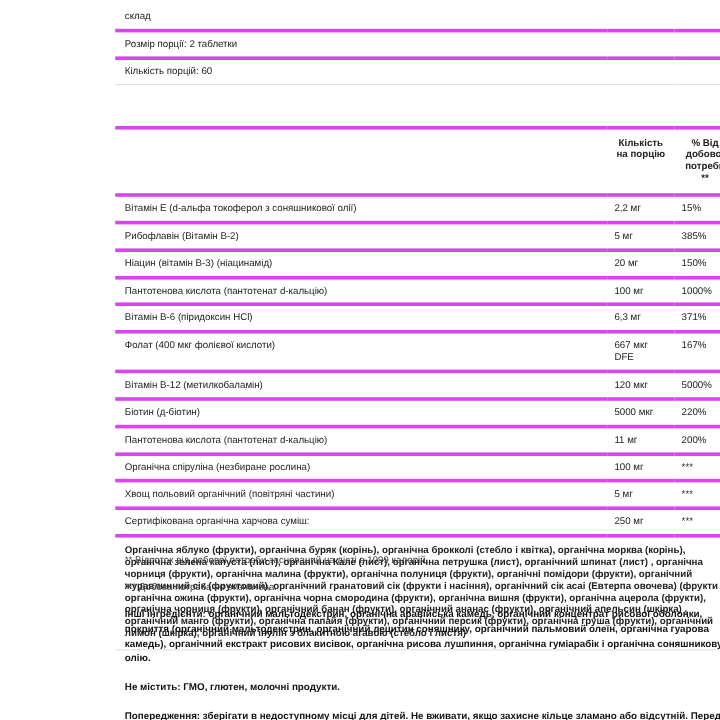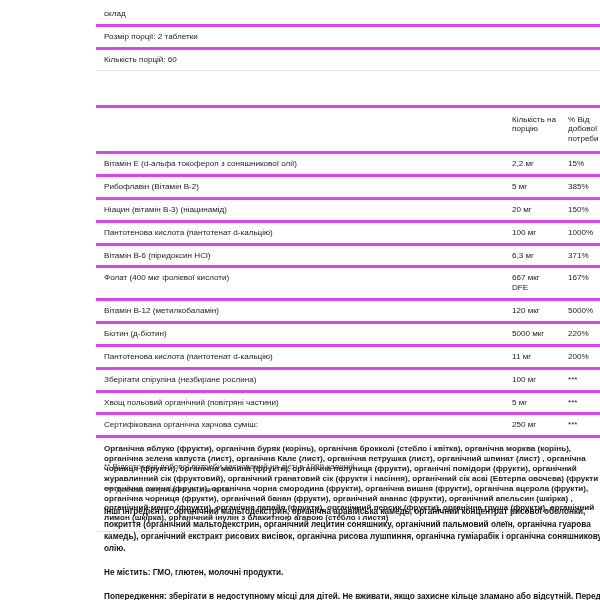--- a/index.html
+++ b/index.html
@@ -50,25 +50,26 @@
   .cell-name { padding-left: 8px !important; }
   .cell-amt, .cell-dv { font-size: 8.1px; }
 
   
   .w-light  { font-weight: 400; color: #444444; }
   .w-normal { font-weight: 400; color: #222222; }
   .w-bold   { font-weight: 400; color: #111111; }
 
   .hdr-cell {
     font-size: 7.7px;
-    font-weight: 400;
+    font-weight: 700;
     color: #3a3a3a;
     line-height: 1.3;
     padding-top: 7px !important;
     padding-bottom: 7px !important;
+    text-align: center;
   }
   .spacer-row td {
     height: 36px;
     border-top: 1px solid #e3e3e3;
     padding: 0;
   }
   .blend-row td {
     padding-top: 6px !important;
     padding-bottom: 8px !important;
   }
@@ -176,21 +177,21 @@
         <td class="cell-name w-bold">Біотин (д-біотин)</td>
         <td class="cell-amt w-bold">5000 мкг</td>
         <td class="cell-dv w-light">220%</td>
       </tr>
       <tr>
         <td class="cell-name w-bold">Пантотенова кислота (пантотенат d-кальцію)</td>
         <td class="cell-amt w-bold">11 мг</td>
         <td class="cell-dv w-light">200%</td>
       </tr>
       <tr>
-        <td class="cell-name w-bold">Зберігати спіруліна (незбиране рослина)</td>
+        <td class="cell-name w-bold">Органічна спіруліна (незбиране рослина)</td>
         <td class="cell-amt w-bold">100 мг</td>
         <td class="cell-dv w-bold">***</td>
       </tr>
       <tr>
         <td class="cell-name w-bold">Хвощ польовий органічний (повітряні частини)</td>
         <td class="cell-amt w-bold">5 мг</td>
         <td class="cell-dv w-bold">***</td>
       </tr>
       <tr>
         <td class="cell-name w-bold">Сертифікована органічна харчова суміш:</td>

